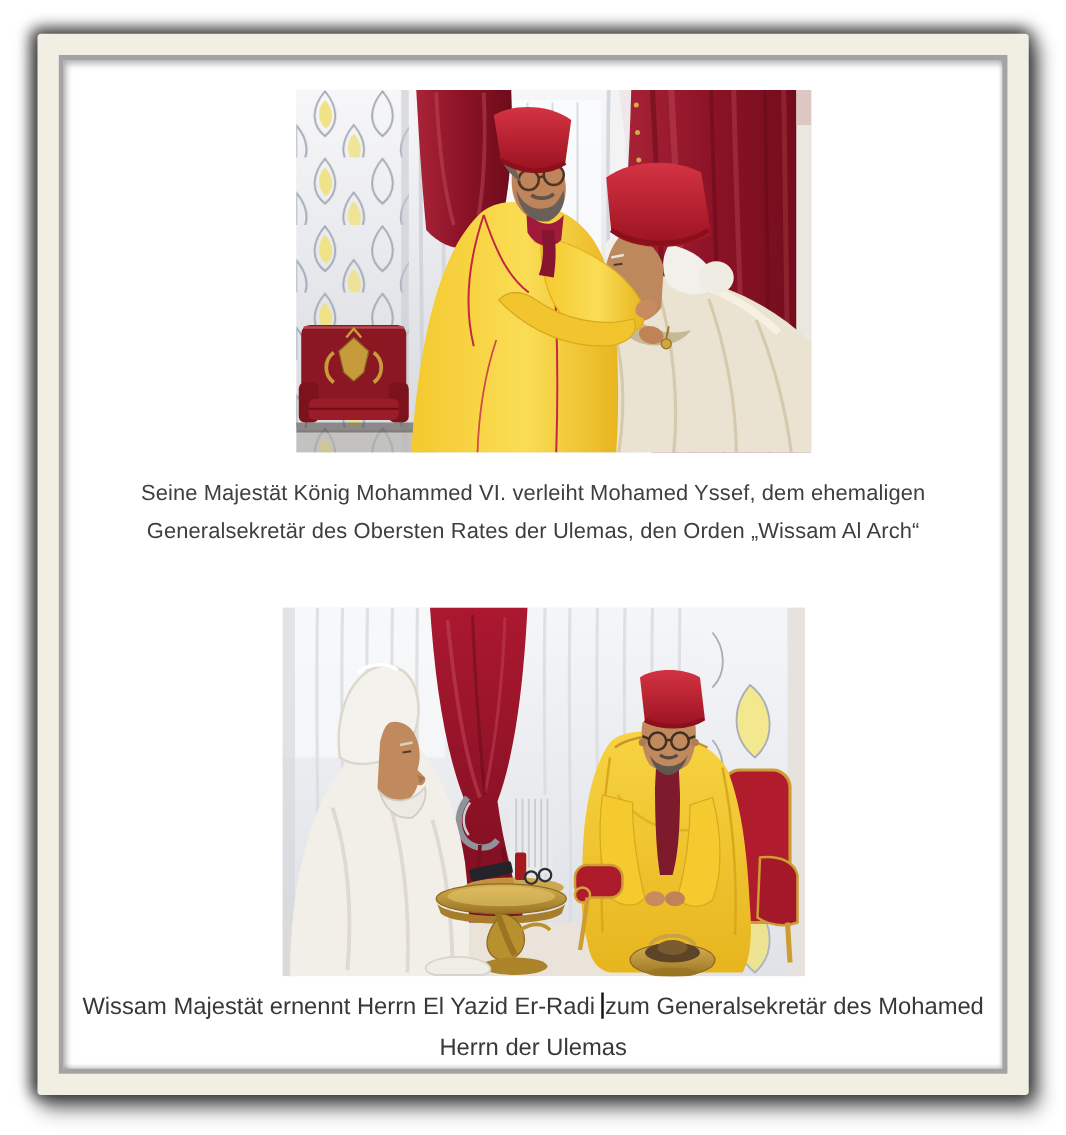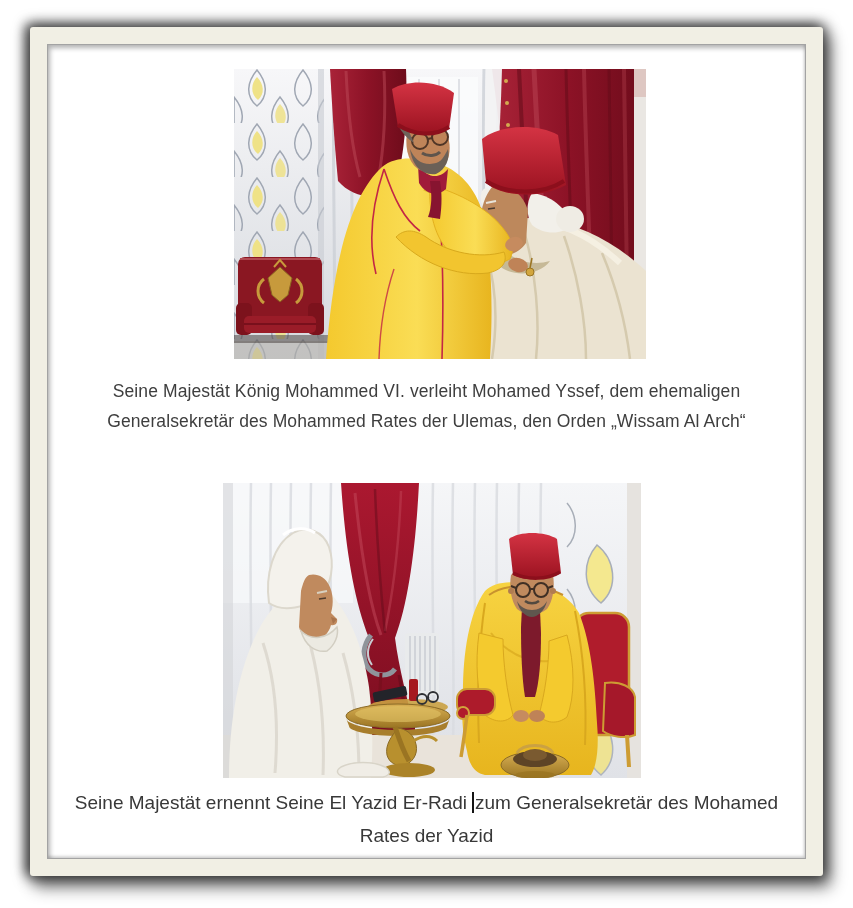--- a/index.html
+++ b/index.html
@@ -13,21 +13,21 @@
     background:linear-gradient(135deg,#f5f4eb 0%,#efedе0 60%,#e9e7da 100%);
     background-color:#f1efe4;
     border-radius:3px;
     box-shadow:0 0 13px 4px rgba(0,0,0,0.60),
                6px 10px 16px 2px rgba(0,0,0,0.45),
                -5px -3px 11px rgba(0,0,0,0.38);
   }
   .mat{
     position:absolute;left:17px;top:17px;right:17px;bottom:17px;
     background:#ffffff;
-    border:1px solid #a3a3a3;
+    border:4px solid #a3a3a3;
     box-shadow:inset 2px 3px 5px rgba(0,0,0,0.30),
                inset -1px -2px 3px rgba(0,0,0,0.16);
   }
   figure.photo{margin:0;position:absolute;padding:0}
   .photo svg{display:block}
   .photo-award{left:186px;top:24px;width:412px;height:290px}
   .photo-appoint{left:175px;top:438px;width:418px;height:295px}
   .caption{position:absolute;left:0;right:0;text-align:center;color:#3e3e3e}
   .caption-award{top:331px;font-size:17.5px;line-height:30px;letter-spacing:0.1px}
   .caption-appoint{top:741px;font-size:19px;line-height:33px;color:#383838}
@@ -178,21 +178,21 @@
           </g>
           <path d="M164,56 C168,64 174,70 180,74 C174,60 172,56 170,52 Z" fill="#6e635a"></path>
           <path d="M158,20 C176,10 204,12 220,24 L215,60 C198,68 176,66 164,58 Z" fill="url(#s1fez)"></path>
           <path d="M164,56 C180,66 200,68 215,58" stroke="#8c0f1c" stroke-width="4" fill="none"></path>
         </g>
       </svg>
     </figure>
 
     <div class="caption caption-award">
       <div class="cap-line">Seine Majestät König Mohammed VI. verleiht Mohamed Yssef, dem ehemaligen</div>
-      <div class="cap-line">Generalsekretär des Mohammed Rates der Ulemas, den Orden „Wissam Al Arch“</div>
+      <div class="cap-line">Generalsekretär des Obersten Rates der Ulemas, den Orden „Wissam Al Arch“</div>
     </div>
 
     <figure class="photo photo-appoint">
       <svg width="418" height="295" viewBox="0 0 418 295" xmlns="http://www.w3.org/2000/svg">
         <defs>
           <linearGradient id="s2red" x1="0" y1="0" x2="0" y2="1">
             <stop offset="0" stop-color="#ab1830"></stop>
               <stop offset="1" stop-color="#7c0e20"></stop>
           </linearGradient>
           <linearGradient id="s2yellow" x1="0" y1="0" x2="0" y2="1">
@@ -331,18 +331,18 @@
           <ellipse cx="312" cy="272" rx="12" ry="6" fill="#7a5a30"></ellipse>
           <path d="M294,270 C300,260 324,260 330,270" stroke="#caa143" stroke-width="3" fill="none"></path>
           <ellipse cx="312" cy="292" rx="20" ry="4" fill="#9a7422" opacity="0.8"></ellipse>
         </g>
 
         <path d="M118,284 C130,278 150,278 162,284 C168,288 168,292 160,294 L122,294 C114,292 112,288 118,284 Z" fill="#f0ede6" stroke="#d8d4c8" stroke-width="1.5"></path>
       </svg>
     </figure>
 
     <div class="caption caption-appoint">
-      <div class="cap-line"><span>Seine Majestät ernennt Seine El Yazid Er-Radi</span><span class="caret"></span><span>zum Generalsekretär des Mohamed</span></div>
-      <div class="cap-line">Rates der Yazid</div>
+      <div class="cap-line"><span>Wissam Majestät ernennt Herrn El Yazid Er-Radi</span><span class="caret"></span><span>zum Generalsekretär des Mohamed</span></div>
+      <div class="cap-line">Herrn der Ulemas</div>
     </div>
 
   </div>
 </div>
 
 </body></html>

